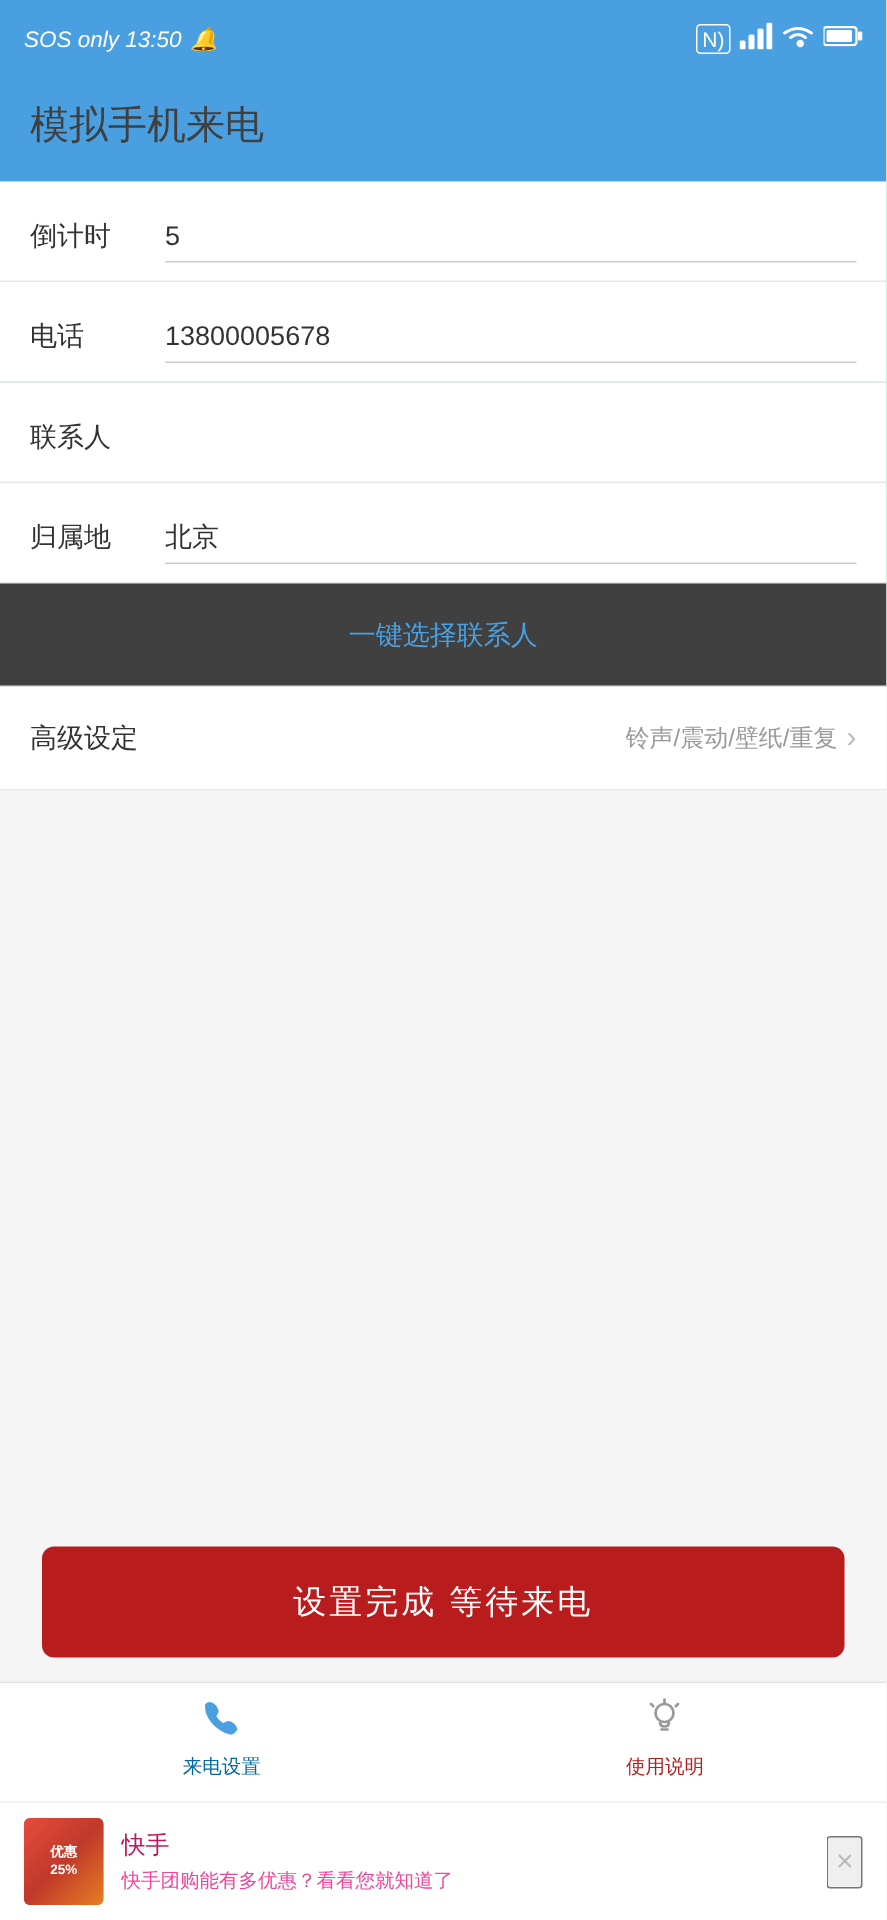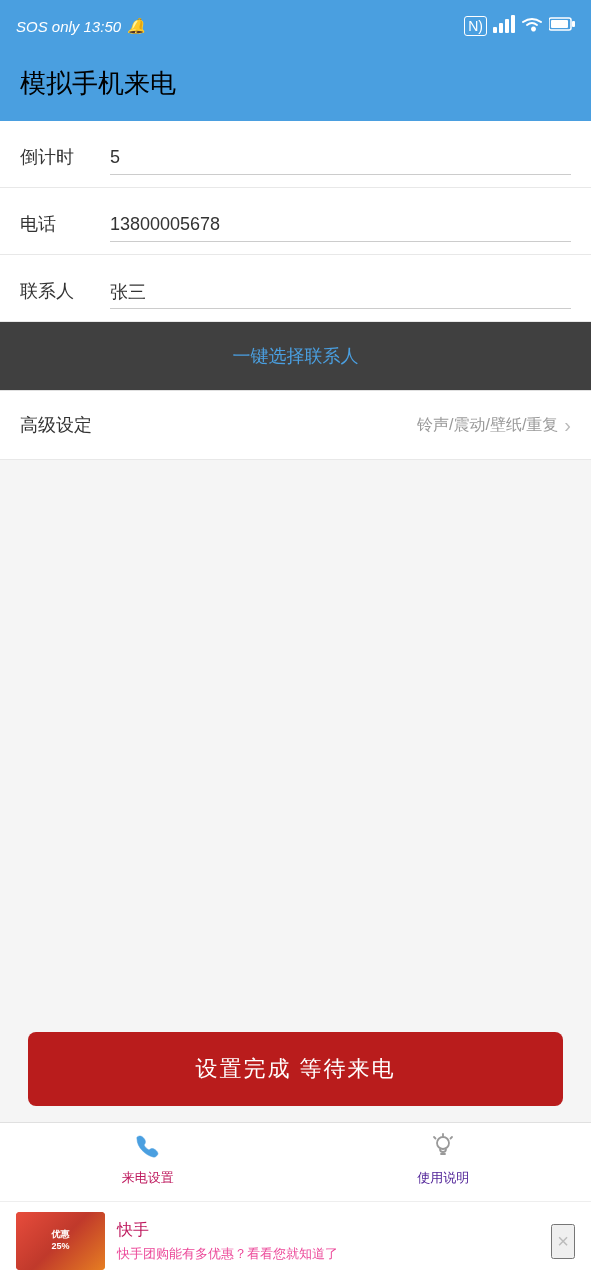--- a/index.html
+++ b/index.html
@@ -38,21 +38,21 @@
       color: white;
       font-size: 16px;
     }
 
     
     .app-header {
       background: #4a9fe0;
       padding: 14px 20px 20px 20px;
     }
     .app-title {
-      color: #000000;
+      color: #404040;
       font-size: 26px;
       font-weight: 500;
     }
 
     
     .form-area {
       background: #22c55e;
     }
 
     .form-row {
@@ -173,21 +173,21 @@
       cursor: pointer;
       min-width: 80px;
     }
 
     .nav-icon {
       font-size: 24px;
     }
 
     .nav-label {
       font-size: 13px;
-      color: #4c1d95;
+      color: #b91c1c;
     }
 
     .nav-item.active .nav-label {
       color: #4a9fe0;
     }
 
     .nav-item.active .nav-icon {
       color: #4a9fe0;
     }
 
@@ -196,21 +196,21 @@
       background: white;
       display: flex;
       align-items: center;
       padding: 10px 16px;
       border-top: 1px solid #eee;
       gap: 12px;
       position: relative;
     }
 
     .ad-thumbnail {
-      width: 89px;
+      width: 53px;
       height: 58px;
       background: linear-gradient(135deg, #e74c3c 0%, #c0392b 50%, #f39c12 100%);
       border-radius: 4px;
       flex-shrink: 0;
       display: flex;
       flex-direction: column;
       align-items: center;
       justify-content: center;
       overflow: hidden;
       position: relative;
@@ -303,25 +303,28 @@
 
     <div class="form-row">
       <div class="form-label">电话</div>
       <div class="form-value-wrapper">
         <input class="form-value" value="13800005678" type="text" style="">
       </div>
     </div>
 
     <div class="form-row">
       <div class="form-label">联系人</div>
+    </div>
+
+    <div class="form-row">
+      <div class="form-label">归属地</div>
       <div class="form-value-wrapper">
-        <input class="form-value" value="张三" type="text" style="">
+        <input class="form-value" value="北京" type="text" style="">
       </div>
     </div>
-
 
   </div>
 
   <div class="contact-picker-section">
     <button class="contact-picker-btn">一键选择联系人</button>
   </div>
 
   <div class="advanced-settings-row">
     <div class="advanced-label">高级设定</div>
     <div class="advanced-value">
@@ -337,21 +340,21 @@
   </div>
 
   <div class="bottom-nav">
 
     <div class="nav-item active">
       <span class="nav-icon">
         <svg width="26" height="26" viewBox="0 0 26 26" fill="none">
           <path d="M5 3C5 3 8 3 10 7C11 9 10 11 9 12C10 14 12 16 14 17C15 16 17 15 19 16C23 18 23 21 23 21C23 21 21 25 18 24C10 22 2 14 2 6C1 3 5 3 5 3Z" fill="#4a9fe0" stroke="#4a9fe0" stroke-width="0.5"></path>
         </svg>
       </span>
-      <span class="nav-label" style="color:#be185d;">来电设置</span>
+      <span class="nav-label" style="color:#0369a1;">来电设置</span>
     </div>
 
     <div class="nav-item">
       <span class="nav-icon">
         <svg width="26" height="26" viewBox="0 0 26 26" fill="none">
           <circle cx="13" cy="10" r="6" stroke="#999" stroke-width="1.8" fill="none"></circle>
           <path d="M10 16 Q10 19 13 19 Q16 19 16 16" stroke="#999" stroke-width="1.8" fill="none"></path>
           <line x1="11" y1="21" x2="15" y2="21" stroke="#999" stroke-width="1.8" stroke-linecap="round"></line>
           <line x1="13" y1="1" x2="13" y2="3" stroke="#999" stroke-width="1.8" stroke-linecap="round"></line>
           <line x1="4" y1="4" x2="5.5" y2="5.5" stroke="#999" stroke-width="1.8" stroke-linecap="round"></line>

